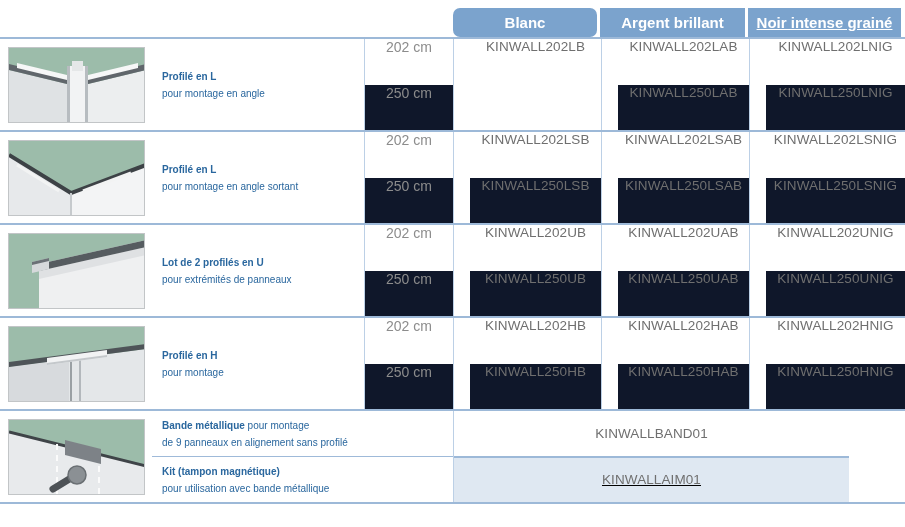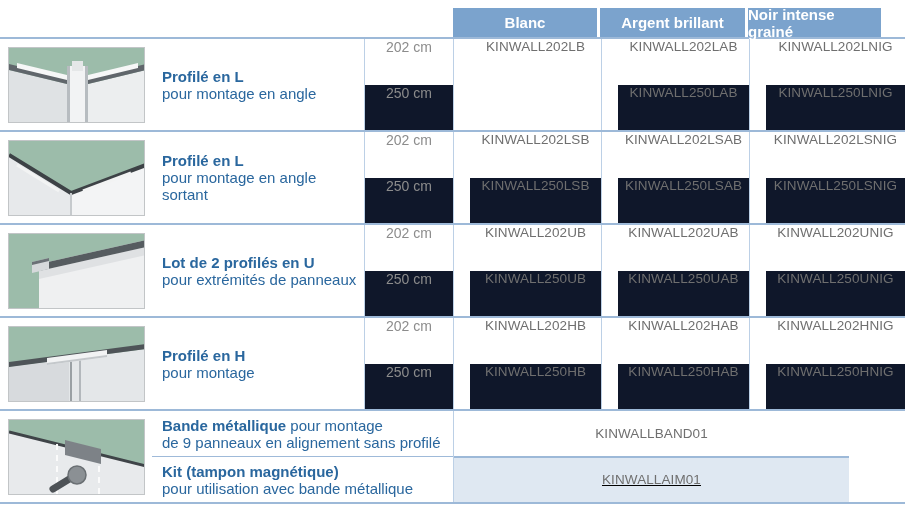--- a/index.html
+++ b/index.html
@@ -8,54 +8,54 @@
   .page { width:905px; height:527px; background:#fff; overflow:hidden; }
   .spacer-top { height:8px; }
 
   
   .header-row { display:flex; height:29px; }
   .header-spacer { width:453px; }
   .hcell {
     background:#7ba3cd; color:#fff; font-weight:bold; font-size:15px;
     display:flex; align-items:center; justify-content:center;
   }
-  .hcell.c1 { width:144px; }
+  .hcell.c1 { width:144px;border-radius:7px; }
   .hcell.c2 { width:148px; border-left:3px solid #fff; }
-  .hcell.c3 { width:136px; border-left:3px solid #fff; }
+  .hcell.c3 { width:156px; border-left:3px solid #fff;text-decoration:underline; }
 
   
   .block { display:flex; height:93px; border-top:2px solid #9db9d8; }
   .img-cell { width:152px; display:flex; align-items:center; padding-left:8px; }
   .img-box { width:137px; height:76px; border:1px solid #c2c5c7; overflow:hidden; background:#9cbcaa; }
   .img-box svg { display:block; }
   .desc-cell {
     width:213px; border-right:1px solid #bcd0e6;
     display:flex; flex-direction:column; justify-content:center;
     padding-left:10px; padding-right:4px;
-    color:#2a679e; font-size:15px; line-height:17px;
+    color:#2a679e; font-size:10px; line-height:17px;
   }
   .desc-title { font-weight:bold; }
   .desc-line:empty { display:none; }
   .size-col { width:88px; display:flex; flex-direction:column; }
   .code-col { display:flex; flex-direction:column; border-left:1px solid #bcd0e6;padding-left:16px; }
   .code-col.c1 { width:148px; }
   .code-col.c2 { width:148px; }
   .code-col.c3 { width:156px; }
   .cell {
     flex:1; display:flex; align-items:flex-start; justify-content:center;
   }
   .cell.alt { background:#0f172a; }
   .size-txt { color:#8c8c8c; font-size:14px; }
   .code-txt { color:#6f6f6f; font-size:13.5px; letter-spacing:0.1px; }
 
   
   .acc-desc-col { width:301px; display:flex; flex-direction:column; }
   .acc-desc-cell {
     flex:1; display:flex; flex-direction:column; justify-content:center;
-    padding-left:10px; color:#2a679e; font-size:15px; line-height:17px;
+    padding-left:10px; color:#2a679e; font-size:10px; line-height:17px;
   }
   .acc-desc-cell.second { border-top:1px solid #9fbad9; }
   .acc-code-col { width:396px; display:flex; flex-direction:column; border-left:1px solid #bcd0e6; }
   .acc-code-cell { flex:1; display:flex; align-items:center; justify-content:center; }
   .acc-code-cell.second { background:#dfe8f2; border-top:2px solid #9db9d8;text-decoration:underline; }
   .bottom-line { border-top:2px solid #9db9d8; }
   .bold { font-weight:bold; }
 </style>
 </head>
 <body>

